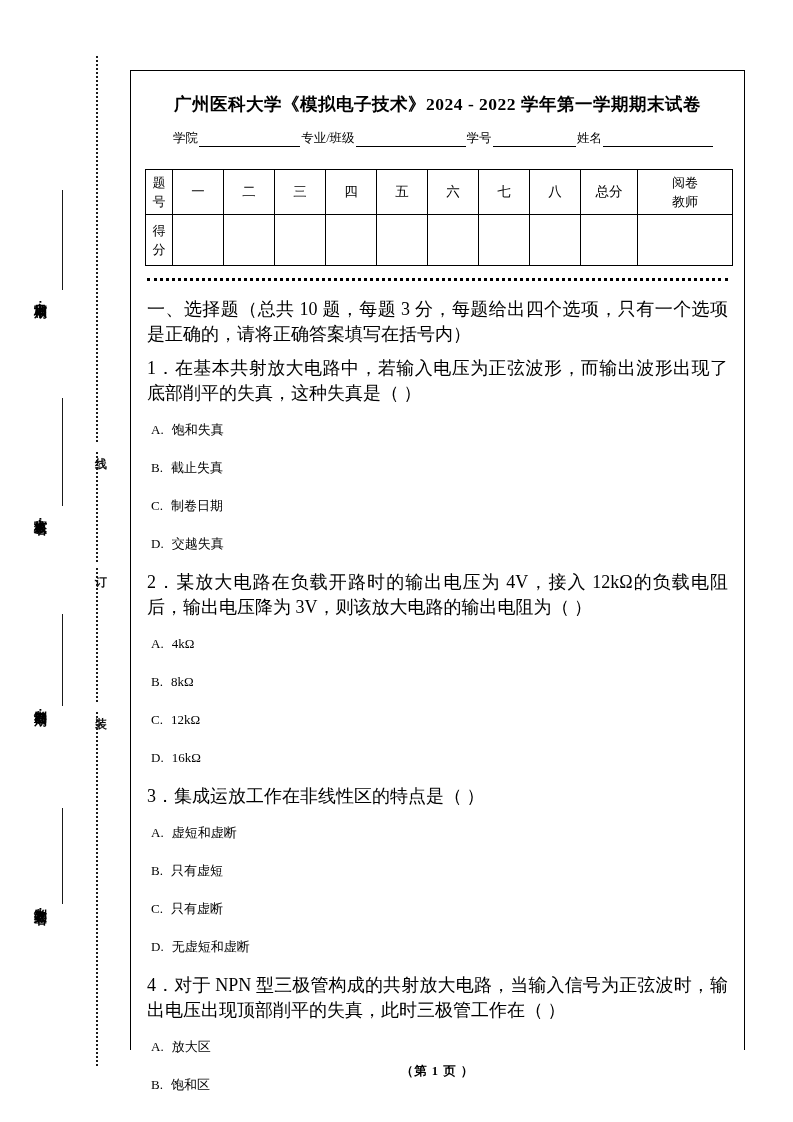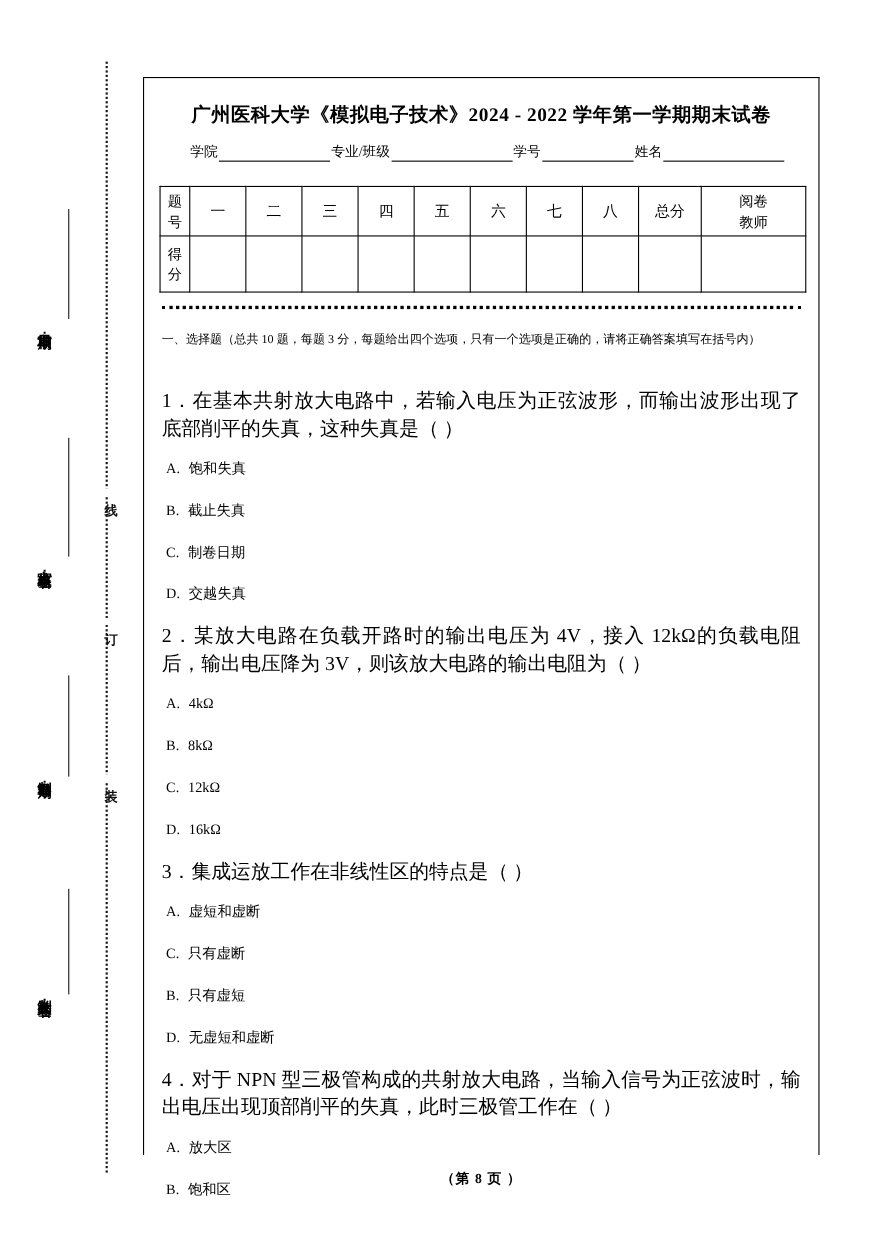--- a/index.html
+++ b/index.html
@@ -150,24 +150,24 @@
     height: 0;
     border-top: 3px dotted #000;
   }
 
   
   #questions {
     margin-top: 16px;
     padding: 0 2px;
   }
   .section-head {
-    font-size: 11px;
+    font-size: 18px;
     line-height: 25px;
     text-align: justify;
-    margin-bottom: 30px;
+    margin-bottom: 9px;
     font-family: "Liberation Serif", "DejaVu Serif", serif;
   }
   .q-block { margin-bottom: 4px; }
   .q-stem {
     font-size: 18px;
     line-height: 25px;
     text-align: justify;
     margin-bottom: 12px;
   }
   .q-opt {
@@ -302,35 +302,35 @@
         <span class="opt-key">D.</span><span>16kΩ</span>
       </div>
     </div>
 
     <div class="q-block">
       <div class="q-stem">3．集成运放工作在非线性区的特点是（  ）</div>
       <div class="q-opt">
         <span class="opt-key">A.</span><span>虚短和虚断</span>
       </div>
       <div class="q-opt">
+        <span class="opt-key">B.</span><span>只有虚短</span>
+      </div>
+      <div class="q-opt">
         <span class="opt-key">C.</span><span>只有虚断</span>
-      </div>
-      <div class="q-opt">
-        <span class="opt-key">B.</span><span>只有虚短</span>
       </div>
       <div class="q-opt">
         <span class="opt-key">D.</span><span>无虚短和虚断</span>
       </div>
     </div>
 
     <div class="q-block">
       <div class="q-stem">4．对于 NPN 型三极管构成的共射放大电路，当输入信号为正弦波时，输出电压出现顶部削平的失真，此时三极管工作在（  ）</div>
       <div class="q-opt">
         <span class="opt-key">A.</span><span>放大区</span>
       </div>
       <div class="q-opt">
         <span class="opt-key">B.</span><span>饱和区</span>
       </div>
     </div>
   </div>
 </div>
 
-<div id="page-footer">（第 8 页 ）</div>
+<div id="page-footer">（第 1 页 ）</div>
 
 </body></html>

